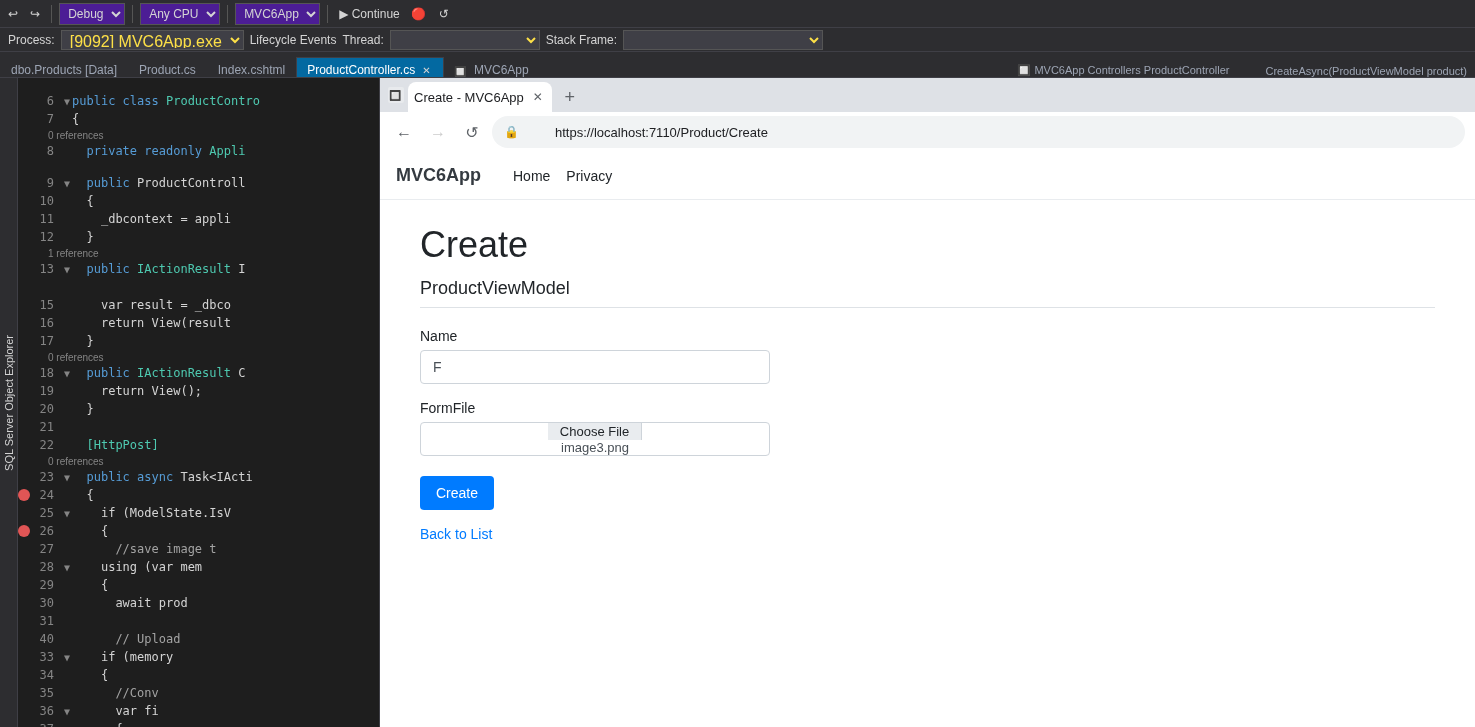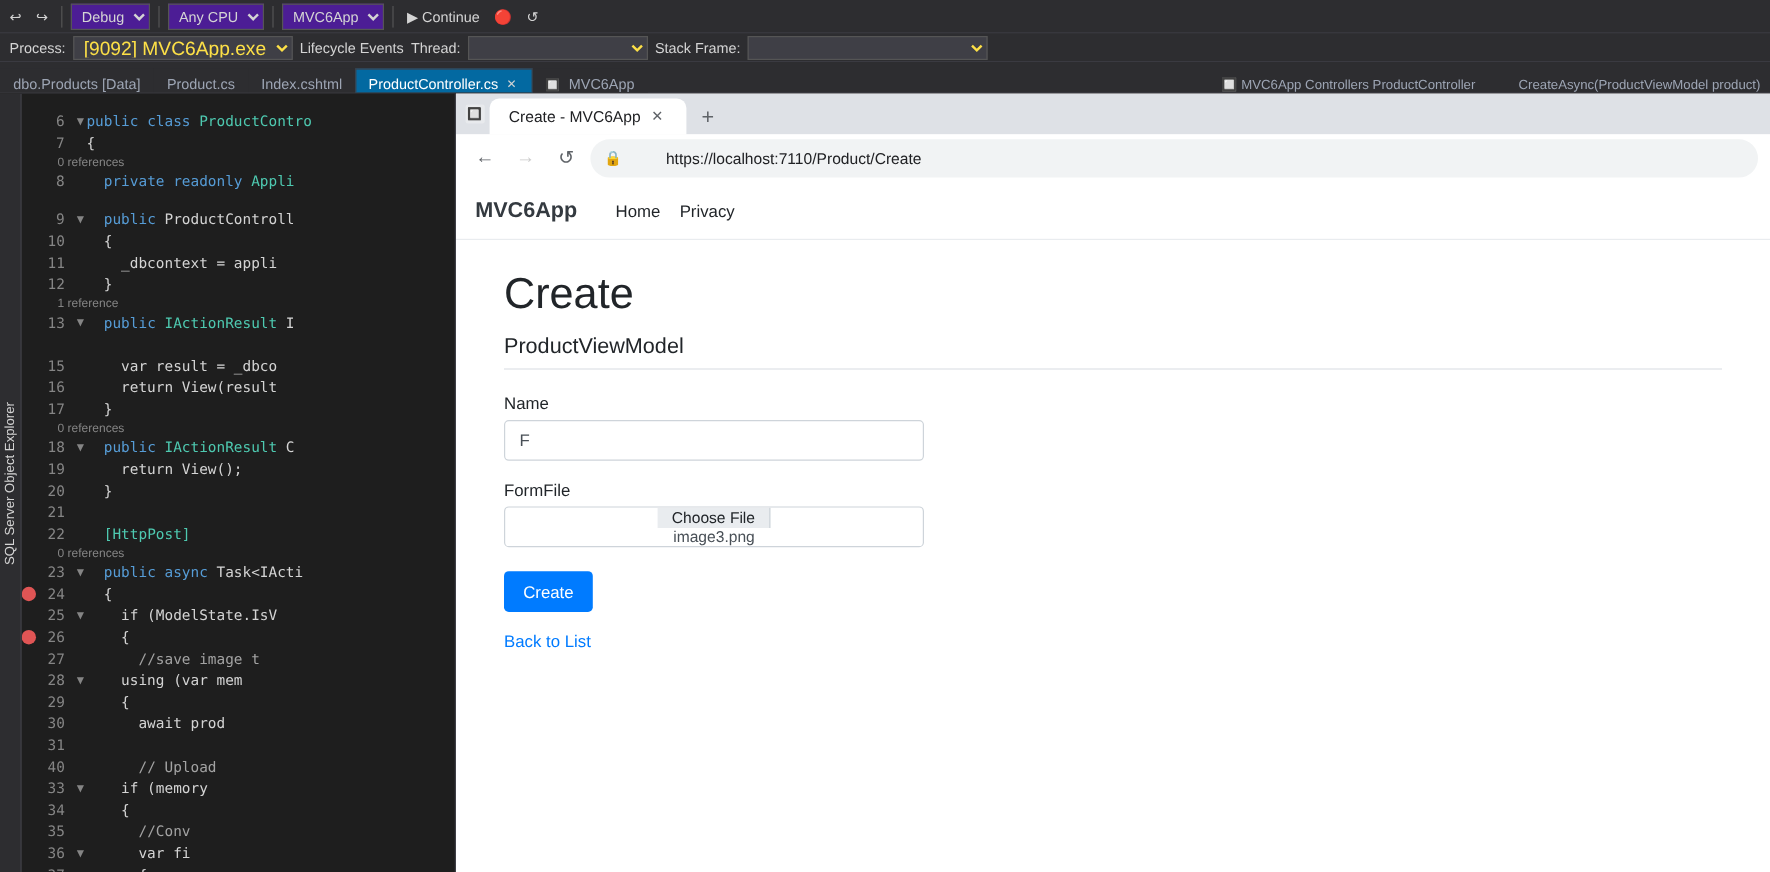--- a/index.html
+++ b/index.html
@@ -181,21 +181,21 @@
       align-items: center;
       justify-content: center;
       font-size: 10px;
     }
     .browser-tab {
       display: flex;
       align-items: center;
       gap: 6px;
       background: #ffffff;
       border-radius: 8px 8px 0 0;
-      padding: 0 16px;
+      padding: 0 6px;
       height: 30px;
       font-size: 13px;
       color: #202124;
       margin-top: 4px;
       cursor: pointer;
     }
     .browser-tab .tab-close {
       font-size: 12px;
       color: #5f6368;
       cursor: pointer;

